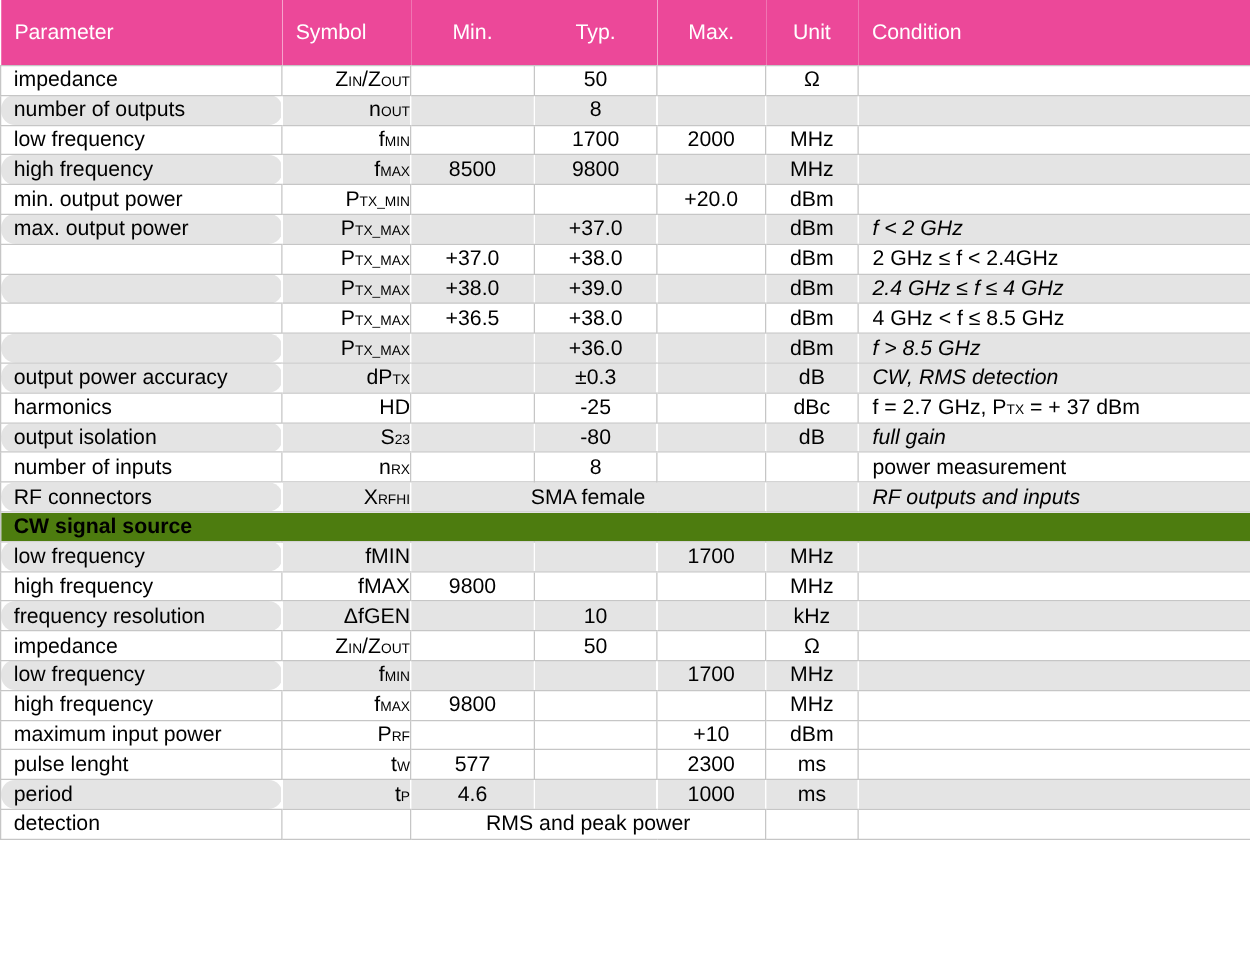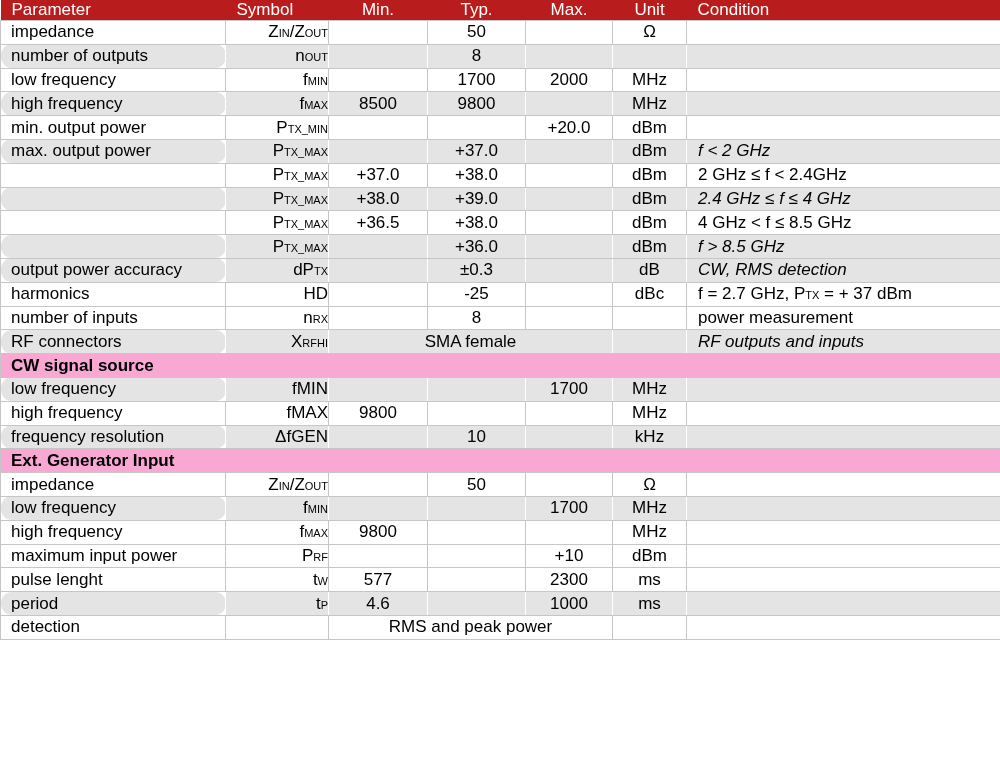--- a/index.html
+++ b/index.html
@@ -12,25 +12,25 @@
     overflow: hidden;
   }
   table.spec {
     width: 1000px;
     border-collapse: collapse;
     table-layout: fixed;
     font-size: 17px;
     color: #000000;
   }
   thead th {
-    background: #b91c1c;
+    background: #ec4899;
     color: #ffffff;
     font-weight: normal;
-    height: 20px;
-    padding: 0;
+    height: 36px;
+    padding: 16px;
     border: none;
     white-space: nowrap;
     overflow: hidden;
   }
   th.al { text-align: left; padding-left: 11px; }
   th.ac { text-align: center; }
   tbody td {
     height: 23.8px;
     padding: 0;
     border: 1px solid #c6c6c6;
@@ -43,21 +43,21 @@
   tr.shade td:first-child { border-left-color: #c6c6c6; border-radius: 11px; }
   tr.shade td:last-child { border-right-color: #c6c6c6; font-style: italic; }
   td.l { text-align: left; padding-left: 10px; margin-left: 28px; }
   td.sym { text-align: right; padding-left: 12px; }
   td.c { text-align: center; }
   td.cond { text-align: left; padding-left: 11px; }
   td.section {
     font-weight: bold;
     text-align: left;
     padding-left: 10px;
-    background: #f9a8d4;
+    background: #4d7c0f;
   }
   sub {
     font-size: 11px;
     vertical-align: baseline;
     line-height: 0;
   }
 </style>
 </head>
 <body>
 
@@ -185,20 +185,29 @@
         </tr>
         <tr>
           <td class="l" colspan="1">harmonics</td>
           <td class="sym" colspan="1">HD</td>
           <td class="c" colspan="1"></td>
           <td class="c" colspan="1">-25</td>
           <td class="c" colspan="1"></td>
           <td class="c" colspan="1">dBc</td>
           <td class="cond" colspan="1">f = 2.7 GHz, P<sub>TX</sub> = + 37 dBm</td>
         </tr>
+        <tr class="shade">
+          <td class="l" colspan="1">output isolation</td>
+          <td class="sym" colspan="1">S<sub>23</sub></td>
+          <td class="c" colspan="1"></td>
+          <td class="c" colspan="1">-80</td>
+          <td class="c" colspan="1"></td>
+          <td class="c" colspan="1">dB</td>
+          <td class="cond" colspan="1">full gain</td>
+        </tr>
         <tr>
           <td class="l" colspan="1">number of inputs</td>
           <td class="sym" colspan="1">n<sub>RX</sub></td>
           <td class="c" colspan="1"></td>
           <td class="c" colspan="1">8</td>
           <td class="c" colspan="1"></td>
           <td class="c" colspan="1"></td>
           <td class="cond" colspan="1">power measurement</td>
         </tr>
         <tr class="shade">
@@ -230,23 +239,20 @@
           <td class="cond" colspan="1"></td>
         </tr>
         <tr class="shade">
           <td class="l" colspan="1">frequency resolution</td>
           <td class="sym" colspan="1">ΔfGEN</td>
           <td class="c" colspan="1"></td>
           <td class="c" colspan="1">10</td>
           <td class="c" colspan="1"></td>
           <td class="c" colspan="1">kHz</td>
           <td class="cond" colspan="1"></td>
-        </tr>
-        <tr>
-          <td colspan="7" class="section">Ext. Generator Input</td>
         </tr>
         <tr>
           <td class="l" colspan="1">impedance</td>
           <td class="sym" colspan="1">Z<sub>IN</sub>/Z<sub>OUT</sub></td>
           <td class="c" colspan="1"></td>
           <td class="c" colspan="1">50</td>
           <td class="c" colspan="1"></td>
           <td class="c" colspan="1">Ω</td>
           <td class="cond" colspan="1"></td>
         </tr>

